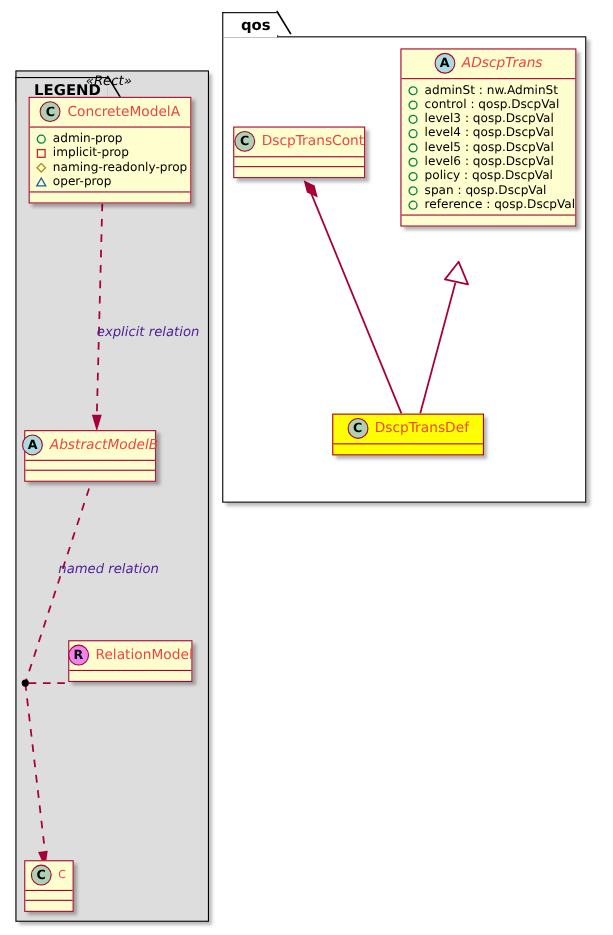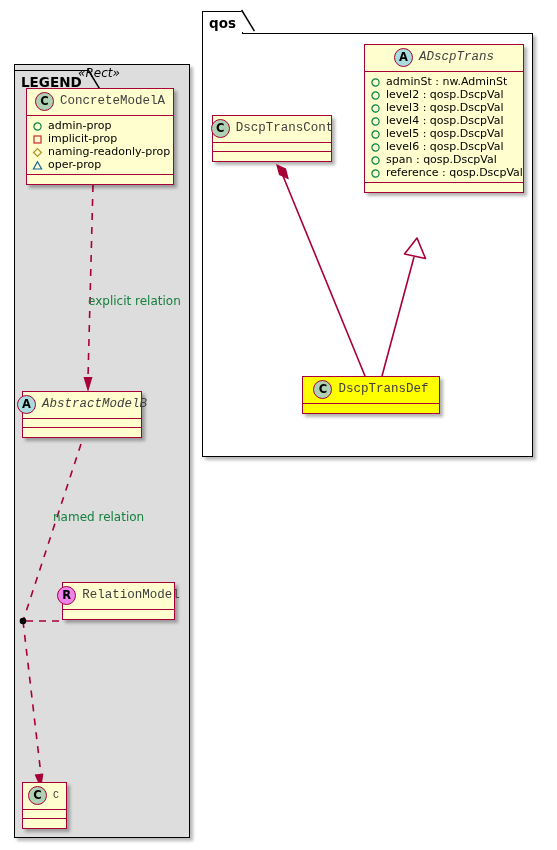--- a/index.html
+++ b/index.html
@@ -34,21 +34,21 @@
   }
   .pkg-tab {
     position: absolute;
     box-sizing: border-box;
     border: 1.6px solid #000000;
     border-bottom: none;
     font-size: 13.5px;
     font-weight: bold;
     color: #000000;
     line-height: 1;
-    padding: 5px 6px 4px 6px;
+    padding: 5px 6px 4px 16px;
     white-space: nowrap;
     z-index: 3;
   }
   .pkg-tab .slant {
     position: absolute;
     right: -13px;
     top: -1.6px;
     width: 14px;
     height: 100%;
     overflow: visible;
@@ -74,23 +74,22 @@
     display: flex;
     align-items: center;
     justify-content: center;
     gap: 6px;
     padding: 3px 8px 4px 8px;
     border-bottom: 1.3px solid #A80036;
     white-space: nowrap;
   }
   .cls-name {
     font-size: 12.5px;
-    color: #404040;
+    color: #ef4444;
     line-height: 1;
-    font-family: Liberation Mono, monospace;
   }
   .cls-name.abstract { font-style: italic; }
   .cls-attrs {
     box-sizing: border-box;
     padding: 3px 4px 3px 5px;
     border-bottom: 1.3px solid #A80036;
   }
   .cls-attrs.empty { padding: 0; height: 9px; }
   .cls-ops {
     box-sizing: border-box;
@@ -137,23 +136,24 @@
     font-style: italic;
     color: #000000;
     white-space: nowrap;
     z-index: 6;
   }
 
   
   .edge-label {
     position: absolute;
     font-size: 12px;
-    color: #15803d;
+    color: #4c1d95;
     white-space: nowrap;
     z-index: 9;
+    font-style: italic;
   }
 </style>
 </head>
 <body>
 
 <div id="canvas">
 
   <div class="pkg" id="qos-frame"></div>
   <div class="pkg-tab" id="qos-tab">
     <span>qos</span>
@@ -277,21 +277,21 @@
       <div class="attr">
         <svg class="vis" viewBox="0 0 11 11">
             <circle cx="5.5" cy="5.5" r="3.6" fill="none" stroke="#038048" stroke-width="1.2"></circle>
           </svg>
         <span class="attr-text">adminSt : nw.AdminSt</span>
       </div>
       <div class="attr">
         <svg class="vis" viewBox="0 0 11 11">
             <circle cx="5.5" cy="5.5" r="3.6" fill="none" stroke="#038048" stroke-width="1.2"></circle>
           </svg>
-        <span class="attr-text">level2 : qosp.DscpVal</span>
+        <span class="attr-text">control : qosp.DscpVal</span>
       </div>
       <div class="attr">
         <svg class="vis" viewBox="0 0 11 11">
             <circle cx="5.5" cy="5.5" r="3.6" fill="none" stroke="#038048" stroke-width="1.2"></circle>
           </svg>
         <span class="attr-text">level3 : qosp.DscpVal</span>
       </div>
       <div class="attr">
         <svg class="vis" viewBox="0 0 11 11">
             <circle cx="5.5" cy="5.5" r="3.6" fill="none" stroke="#038048" stroke-width="1.2"></circle>
@@ -302,20 +302,26 @@
         <svg class="vis" viewBox="0 0 11 11">
             <circle cx="5.5" cy="5.5" r="3.6" fill="none" stroke="#038048" stroke-width="1.2"></circle>
           </svg>
         <span class="attr-text">level5 : qosp.DscpVal</span>
       </div>
       <div class="attr">
         <svg class="vis" viewBox="0 0 11 11">
             <circle cx="5.5" cy="5.5" r="3.6" fill="none" stroke="#038048" stroke-width="1.2"></circle>
           </svg>
         <span class="attr-text">level6 : qosp.DscpVal</span>
+      </div>
+      <div class="attr">
+        <svg class="vis" viewBox="0 0 11 11">
+            <circle cx="5.5" cy="5.5" r="3.6" fill="none" stroke="#038048" stroke-width="1.2"></circle>
+          </svg>
+        <span class="attr-text">policy : qosp.DscpVal</span>
       </div>
       <div class="attr">
         <svg class="vis" viewBox="0 0 11 11">
             <circle cx="5.5" cy="5.5" r="3.6" fill="none" stroke="#038048" stroke-width="1.2"></circle>
           </svg>
         <span class="attr-text">span : qosp.DscpVal</span>
       </div>
       <div class="attr">
         <svg class="vis" viewBox="0 0 11 11">
             <circle cx="5.5" cy="5.5" r="3.6" fill="none" stroke="#038048" stroke-width="1.2"></circle>

